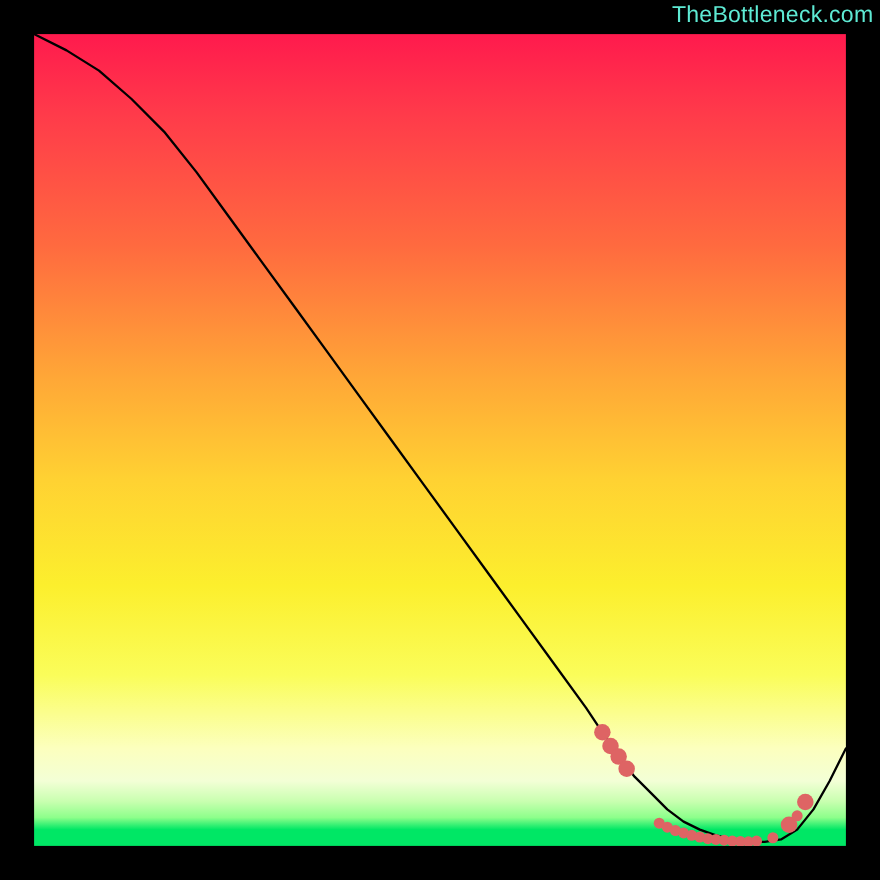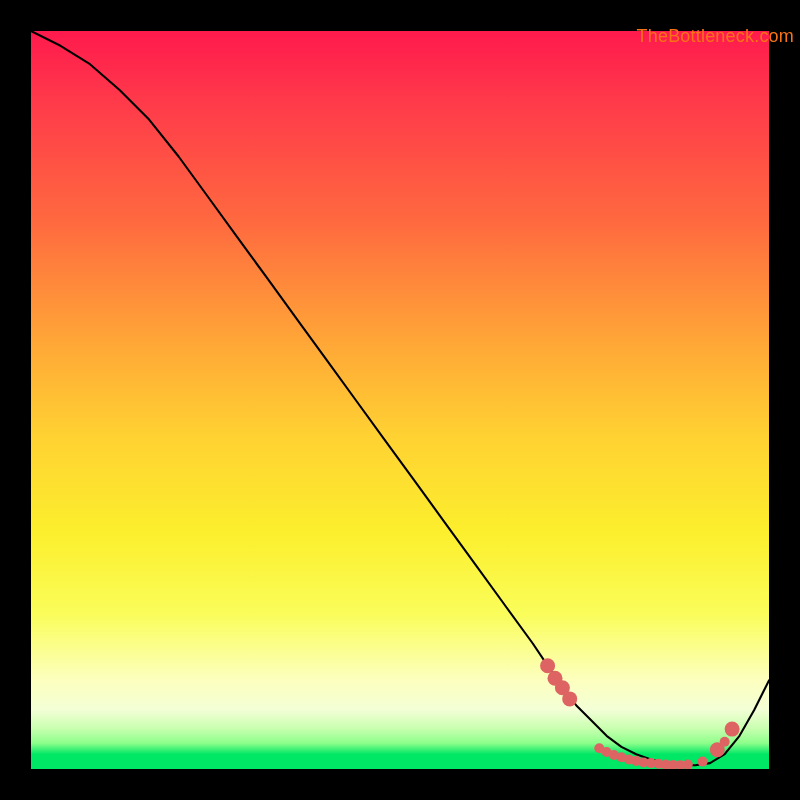--- a/index.html
+++ b/index.html
@@ -14,26 +14,25 @@
   .frame {
     position: relative;
     width: 800px;
     height: 800px;
     background: #000;
   }
   .watermark {
     position: absolute;
     top: 2px;
     right: 6px;
-    color: #f97316;
-    font-size: 18px;
+    color: #5eead4;
+    font-size: 21px;
     font-weight: 400;
     letter-spacing: 0.2px;
     z-index: 10;
-    margin-top: 24px;
   }
   
   .plot {
     position: absolute;
     left: 31px;
     top: 31px;
     width: 738px;   
     height: 738px;
     overflow: hidden;
   }

